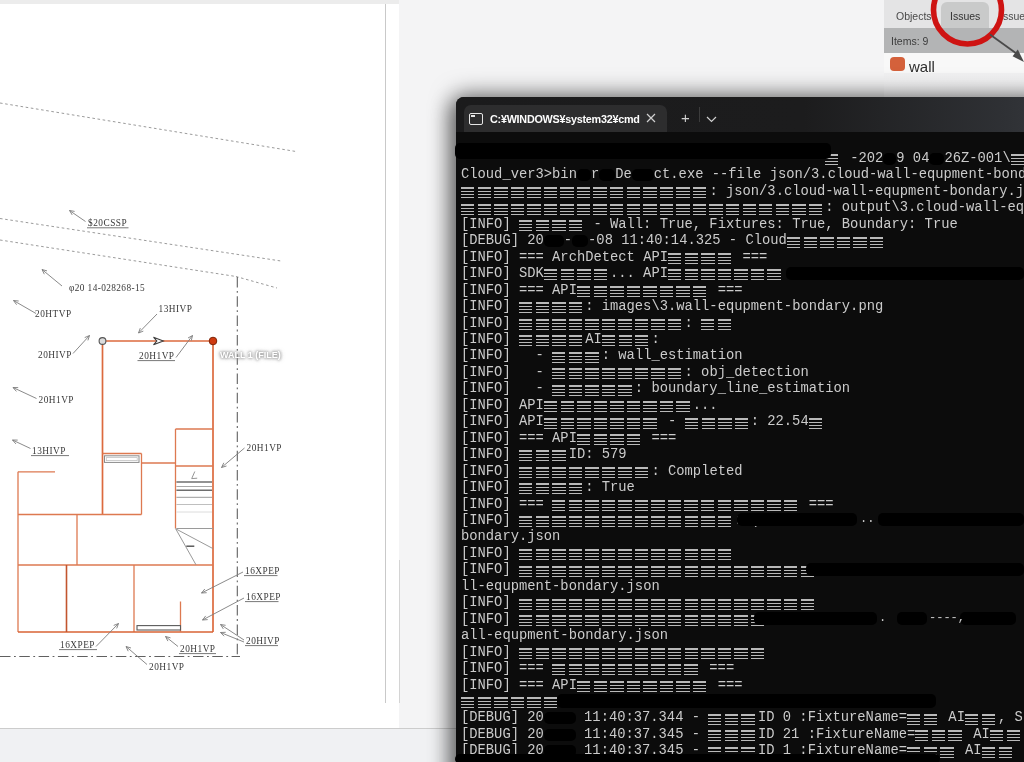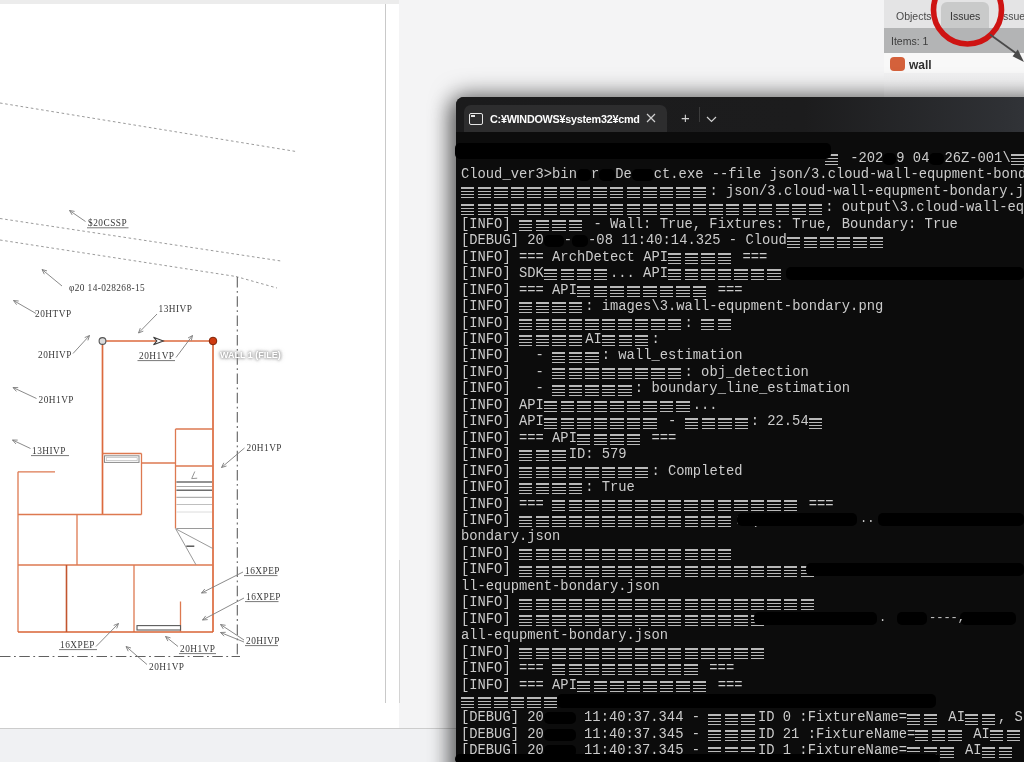--- a/index.html
+++ b/index.html
@@ -123,25 +123,25 @@
 <path d="M147.0,664.5 L126.0,646.5 M131.0,648.0 L126.0,646.5 L128.2,651.2" fill="none" stroke="#7d7d7d" stroke-width="0.9"></path>
 <text x="220" y="357.5" font-family="Liberation Sans,sans-serif" font-size="9" font-weight="700" fill="#fff" letter-spacing="0" style="text-shadow:0 0 3px #9a9a9a,0 0 3px #9a9a9a,0 0 5px #aaa">WALL 1 (FILE)</text>
 </svg>
 <div class="abs" id="panel"></div>
 <div class="abs" id="tabsrow"></div>
 <div class="abs" id="labtab"></div>
 <div class="abs tabt" style="left:896px">Objects</div>
 <div class="abs tabt" style="left:950px;color:#333">Issues</div>
 <div class="abs tabt" style="left:1000px">Issues</div>
 <div class="abs" id="itemsbar"></div>
-<div class="abs" style="left:891px;top:35px;font-size:10.5px;color:#3c3c3c">Items: 1</div>
+<div class="abs" style="left:891px;top:35px;font-size:10.5px;color:#3c3c3c">Items: 9</div>
 <div class="abs" id="wallrow"></div>
 <div class="abs" id="belowrow"></div>
 <div class="abs" id="swatch"></div>
-<div class="abs" style="left:909px;top:58px;font-size:12px;font-weight:700;color:#2f2f2f">wall</div>
+<div class="abs" style="left:909px;top:58px;font-size:15px;font-weight:400;color:#2f2f2f">wall</div>
 <svg class="abs" style="left:884px;top:0" width="140" height="97" viewBox="0 0 140 97">
 <circle cx="83.5" cy="10" r="34" fill="none" stroke="#ce1312" stroke-width="5.6"></circle>
 <path d="M106,34.5 L135.2,55.5" stroke="#4a4a4a" stroke-width="1.8" fill="none"></path>
 <path d="M140,62 L128.6,56.2 L133.8,49.5 Z" fill="#4a4a4a"></path>
 </svg>
 <div class="abs" id="term"></div>
 <div class="abs" id="tbar"></div>
 <div class="abs" id="tab"></div>
 <div class="abs" id="tabicon">
       <i></i>

